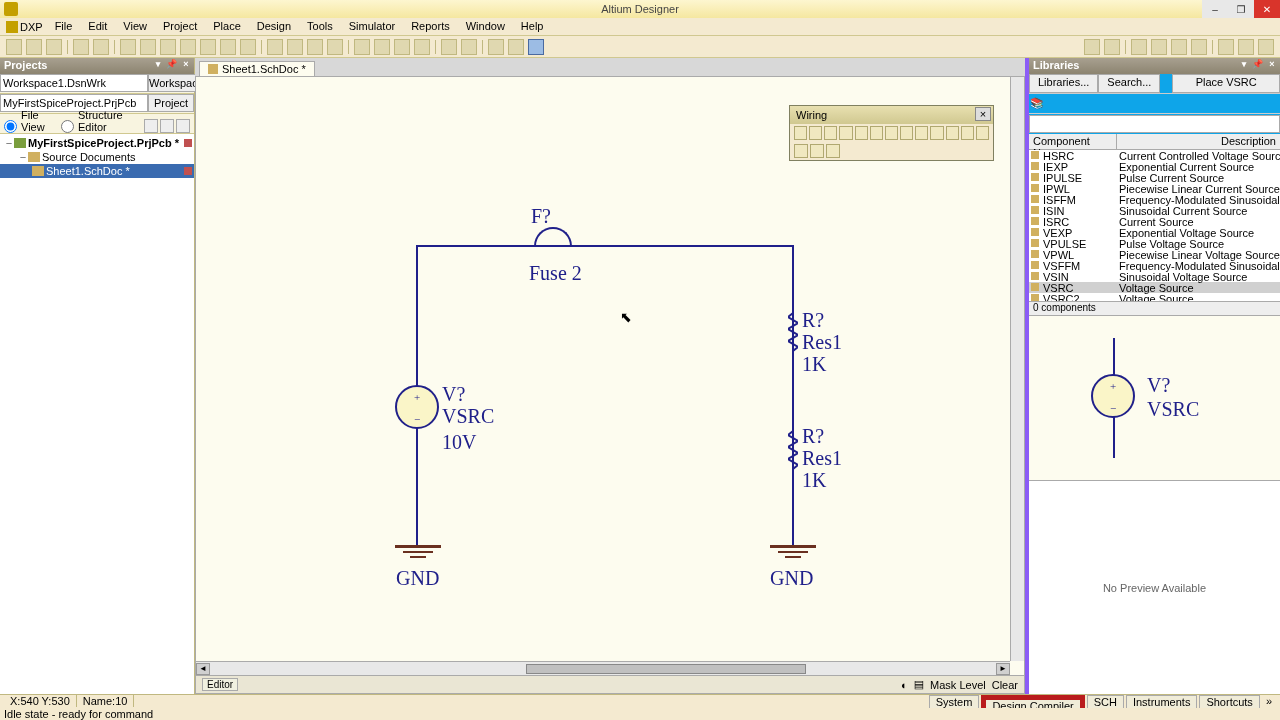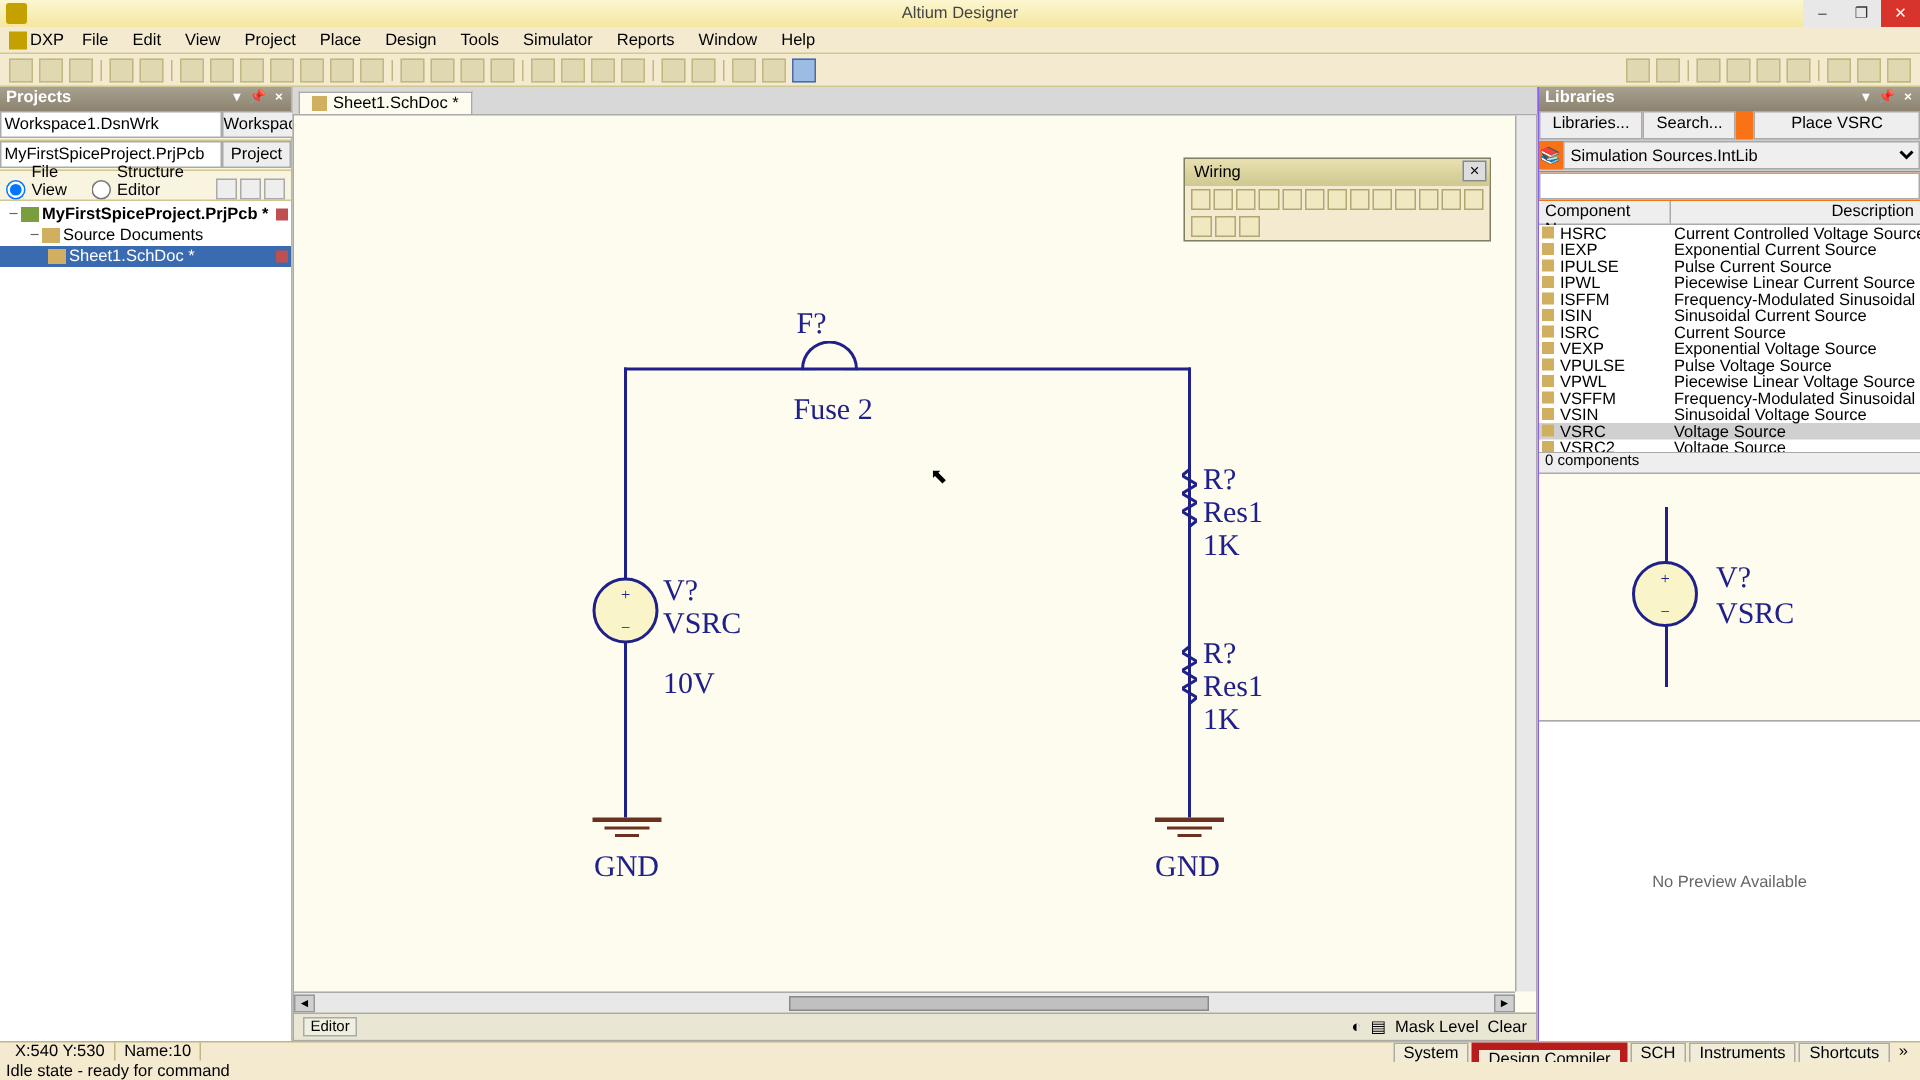--- a/index.html
+++ b/index.html
@@ -8,21 +8,21 @@
 
 .titlebar { height:18px; background:linear-gradient(#fdf6d0,#f5e7a0); display:flex; align-items:center; position:relative; }
 .titlebar .title { position:absolute; left:50%; transform:translateX(-50%); font-size:11px; color:#444; }
 .titlebar .icon { width:14px; height:14px; margin-left:4px; background:#c4a000; border-radius:2px; }
 .winbtns { position:absolute; right:0; top:0; display:flex; }
 .winbtns div { width:26px; height:18px; display:flex; align-items:center; justify-content:center; font-size:10px; }
 .winbtns .min,.winbtns .max { background:#e8e8e8; color:#333; }
 .winbtns .close { background:#d9342b; color:#fff; }
 
 
-.menubar { height:18px; background:#f4ead0; display:flex; align-items:center; padding-left:2px; border-bottom:1px solid #d0c890; }
+.menubar { height:18px; background:#f4ead0; display:flex; padding-left:2px; border-bottom:1px solid #d0c890; }
 .menubar .mitem { padding:2px 8px; cursor:default; }
 .menubar .dxp { display:flex; align-items:center; padding:0 4px; }
 .menubar .dxp .ic { width:12px; height:12px; background:#c4a000; margin-right:2px; }
 
 
 .toolbars { height:22px; background:#f4ead0; border-bottom:1px solid #d0c890; display:flex; align-items:center; padding:0 4px; position:relative; }
 .tbtn { width:16px; height:16px; margin:0 2px; background:#e0d8b0; border:1px solid #c0b880; }
 .tsep { width:1px; height:14px; background:#c0b880; margin:0 3px; }
 .toolbars .right { position:absolute; right:4px; display:flex; align-items:center; }
 
@@ -79,21 +79,21 @@
 
 .hscroll { position:absolute; bottom:18px; left:0; right:14px; height:14px; background:#e8e8e8; border-top:1px solid #aaa; display:flex; align-items:center; }
 .hscroll .arrow { width:14px; height:12px; background:#d0d0d0; border:1px solid #999; text-align:center; font-size:8px; line-height:10px; }
 .hscroll .thumb { position:absolute; left:330px; width:280px; height:10px; top:2px; background:#c0c0c0; border:1px solid #888; }
 .vscroll { position:absolute; right:0; top:0; bottom:32px; width:14px; background:#e8e8e8; border-left:1px solid #aaa; }
 .editor-footer { position:absolute; bottom:0; left:0; right:0; height:18px; background:#eae6d4; border-top:1px solid #aaa; display:flex; align-items:center; padding:0 6px; font-size:11px; }
 .editor-footer .efright { margin-left:auto; display:flex; gap:6px; align-items:center; }
 .editor-footer .efbtn { border:1px solid #aaa; padding:0 4px; background:#f0f0e0; font-size:10px; }
 
 
-.rightpanel { width:255px; background:#f97316; border-left:1px solid #8b5cf6; display:flex; flex-direction:column; }
+.rightpanel { width:255px; background:#0ea5e9; border-left:4px solid #8b5cf6; display:flex; flex-direction:column; }
 .btnrow { display:flex; height:20px; border-bottom:1px solid #ccc; }
 .btnrow .b { flex:0 0 auto; border:1px solid #aaa; background:#eee; padding:1px 8px; font-size:11px; text-align:center; cursor:pointer; }
 .btnrow .place { flex:1; margin-left:12px; }
 .libcombo { height:20px; display:flex; border-bottom:1px solid #ccc; }
 .libcombo .ic { width:16px; display:flex; align-items:center; justify-content:center; }
 .libcombo select { flex:1; border:1px solid #aaa; font-size:11px; }
 .filter-row { height:18px; border:1px solid #aaa; margin:1px 0; background:#fff; }
 .list-hdr { display:flex; height:16px; background:#eee; border-bottom:1px solid #aaa; font-size:10px; }
 .list-hdr .col1 { width:88px; padding:1px 4px; border-right:1px solid #aaa; }
 .list-hdr .col2 { flex:1; padding:1px 4px;text-align:right; }
@@ -263,21 +263,21 @@
         <div class="wire" style="left:220px; top:168px; width:2px; height:300px;"></div>
 
         <div class="wire" style="left:596px; top:168px; width:2px; height:300px;"></div>
 
         <div class="vsrc-circle" style="left:199px; top:308px;">
           <div style="position:absolute;left:17px;top:4px;font-family:serif;color:#20208a;">+</div>
           <div style="position:absolute;left:17px;bottom:2px;font-family:serif;color:#20208a;">−</div>
         </div>
         <div class="comp-text" style="left:246px; top:306px;">V?</div>
         <div class="comp-text" style="left:246px; top:328px;">VSRC</div>
-        <div class="comp-text" style="left:246px; top:368px;">10V</div>
+        <div class="comp-text" style="left:246px; top:354px;">10V</div>
 
         <div class="resistor" style="left:592px; top:230px;">
           <svg viewBox="0 0 10 50">
               <polyline points="5,0 5,6 0,10 10,16 0,22 10,28 0,34 10,40 5,44 5,50" fill="none" stroke="#20208a" stroke-width="2"></polyline>
             </svg>
         </div>
         <div class="comp-text" style="left:606px; top:232px;">R?</div>
         <div class="comp-text" style="left:606px; top:254px;">Res1</div>
         <div class="comp-text" style="left:606px; top:276px;">1K</div>
 
@@ -357,21 +357,20 @@
         <span>×</span>
       </div>
     </div>
     <div class="btnrow">
       <div class="b">Libraries...</div>
       <div class="b">Search...</div>
       <div class="b place">Place VSRC</div>
     </div>
     <div class="libcombo">
       <div class="ic">📚</div>
-      <select><option>Simulation Sources.IntLib</option></select>
     </div>
     <div class="filter-row"></div>
     <div class="list-hdr">
       <div class="col1">Component Name</div>
       <div class="col2">Description</div>
     </div>
     <div class="complist" id="complist">
         <div class="row">
           <div class="c1">HSRC</div>
           <div class="c2">Current Controlled Voltage Source</div>

